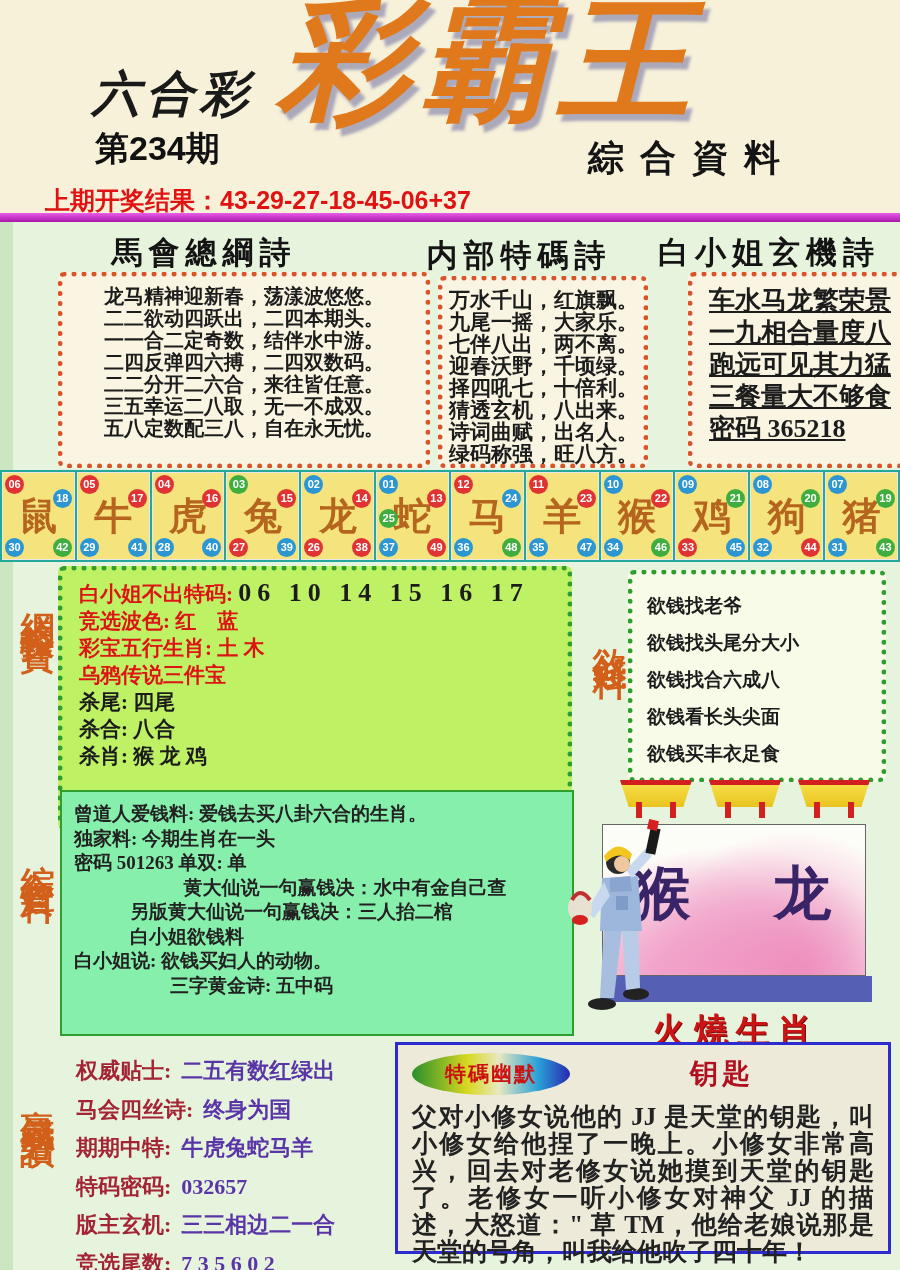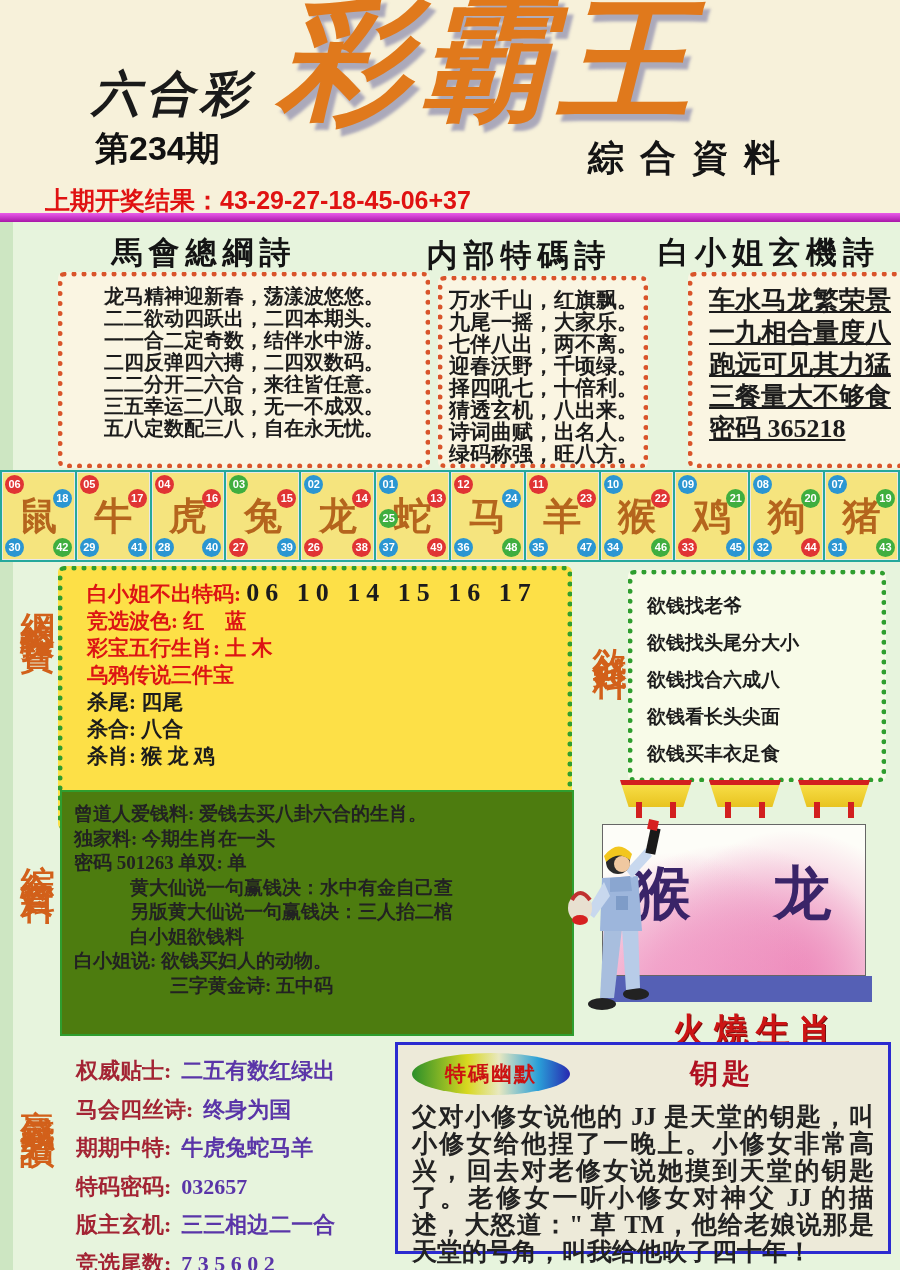--- a/index.html
+++ b/index.html
@@ -40,32 +40,32 @@
   .zb{position:absolute;width:19px;height:19px;border-radius:50%;color:#fff;font-size:11px;
          font-weight:bold;text-align:center;line-height:19px;
          font-family:"Liberation Sans","DejaVu Sans",sans-serif;}
   .zb.tl{left:2px;top:2px;} .zb.tr{right:2px;top:16px;}
   .zb.bl{left:2px;bottom:2px;} .zb.br{right:2px;bottom:2px;} .zb.ml{left:2px;top:36px;}
   .zb.red{background:#e03434;} .zb.blue{background:#2b96d2;} .zb.green{background:#3fae3f;}
   
   .vlabel{position:absolute;writing-mode:vertical-rl;text-orientation:upright;
          font-size:34px;font-weight:bold;color:#d2601a;letter-spacing:8px;}
   
-  .nbox{position:absolute;left:58px;top:566px;width:514px;height:264px;background:#fde047;
-         border:5px dotted #2f9e2f;border-radius:6px;box-sizing:border-box;padding:8px 24px;}
+  .nbox{position:absolute;left:58px;top:566px;width:514px;height:264px;background:#bef264;
+         border:5px dotted #2f9e2f;border-radius:6px;box-sizing:border-box;padding:8px 16px;}
   .nline{font-weight:bold;font-size:21px;line-height:27px;white-space:nowrap;}
   .nlabel.red,.nvalue.red{color:#dd1414;}
   .nlabel.black,.nvalue.black{color:#1c1c1c;font-family:Liberation Serif, serif;}
   .nvalue.num{font-size:26px;font-family:"Liberation Serif","DejaVu Serif",serif;letter-spacing:6px;}
   
   .mbox{position:absolute;left:628px;top:570px;width:258px;height:212px;background:#f8fbe8;
          border:5px dotted #2f9e2f;border-radius:6px;box-sizing:border-box;padding:12px 14px;}
   .mline{margin:0;font-size:19px;font-weight:bold;color:#1c1c1c;line-height:37px;white-space:nowrap;}
   
-  .cbox{position:absolute;left:60px;top:790px;width:514px;height:246px;background:#4d7c0f;
+  .cbox{position:absolute;left:60px;top:790px;width:514px;height:246px;background:#86efac;
          border:2px solid #2f9e2f;box-sizing:border-box;padding:10px 12px;}
   .cline{margin:0;font-size:19px;font-weight:bold;color:#222;line-height:24.5px;white-space:nowrap;}
   
   .billboard{position:absolute;left:580px;top:780px;width:305px;height:334px;}
   .lamps{position:absolute;left:40px;top:0;width:250px;display:flex;justify-content:space-between;}
   .lamp{position:relative;width:72px;height:40px;}
   .lamp .shade{position:absolute;left:0;top:0;width:72px;height:22px;
          background:linear-gradient(#f7dd46,#e8c31f);border-top:5px solid #d21f1f;
          clip-path:polygon(0 0,100% 0,88% 100%,12% 100%);}
   .lamp .leg1,.lamp .leg2{position:absolute;top:22px;width:6px;height:16px;background:#d21f1f;}
@@ -73,21 +73,21 @@
   .board{position:absolute;left:22px;top:44px;width:262px;height:150px;border:1px solid #666;
          background:radial-gradient(circle at 28% 110%, #f2a0c8, transparent 55%),
                     radial-gradient(circle at 72% 100%, #ee8cbc, transparent 60%),
                     radial-gradient(circle at 50% 130%, #e465aa, transparent 75%),#fdfdf8;}
   .board-text{position:absolute;left:50%;top:46%;transform:translate(-50%,-50%);
          font-size:58px;font-weight:bold;color:#3a2468;letter-spacing:34px;white-space:nowrap;
          padding-left:30px;}
   .board-base{position:absolute;left:22px;top:196px;width:270px;height:26px;background:#5560b5;}
   .painter{position:absolute;left:-16px;top:36px;}
   .fire-caption{position:absolute;left:72px;top:228px;font-size:34px;font-weight:bold;color:#cc1414;
-         letter-spacing:8px;white-space:nowrap;text-shadow:1px 1px 0 #7a0d0d;margin-left:20px;}
+         letter-spacing:8px;white-space:nowrap;text-shadow:1px 1px 0 #7a0d0d;}
   
   .must-list{position:absolute;left:76px;top:1052px;width:320px;}
   .mrow{font-size:22px;font-weight:bold;line-height:38.5px;white-space:nowrap;}
   .mlabel{color:#a32434;} .mvalue{color:#5a35a8;margin-left:10px;}
   
   .joke{position:absolute;left:395px;top:1042px;width:496px;height:212px;background:#edead9;
         border:3px solid #2b2bd0;box-sizing:border-box;padding:8px 14px;}
   .joke-head{display:flex;align-items:center;}
   .joke-badge{width:158px;height:42px;border-radius:50%;text-align:center;line-height:42px;
         font-size:21px;font-weight:bold;color:#cc1111;letter-spacing:2px;
@@ -249,21 +249,21 @@
       <p class="mline">欲钱找合六成八</p>
       <p class="mline">欲钱看长头尖面</p>
       <p class="mline">欲钱买丰衣足食</p>
     </div>
 
   <div class="vlabel" style="left:14px;top:838px;">綜合資料</div>
   <div class="cbox" id="cbox">
       <p class="cline" style="padding-left: 0px;">曾道人爱钱料: 爱钱去买八卦六合的生肖。</p>
       <p class="cline" style="padding-left: 0px;">独家料: 今期生肖在一头</p>
       <p class="cline" style="padding-left: 0px;">密码 501263 单双: 单</p>
-      <p class="cline" style="padding-left: 56px;">黄大仙说一句赢钱决：水中有金自己查</p>
+      <p class="cline" style="padding-left: 56px; text-align: center;">黄大仙说一句赢钱决：水中有金自己查</p>
       <p class="cline" style="padding-left: 56px;">另版黄大仙说一句赢钱决：三人抬二棺</p>
       <p class="cline" style="padding-left: 56px;">白小姐欲钱料</p>
       <p class="cline" style="padding-left: 0px;">白小姐说: 欲钱买妇人的动物。</p>
       <p class="cline" style="padding-left: 96px;">三字黄金诗: 五中码</p>
     </div>
 
   <div class="billboard">
     <div class="lamps">
       <div class="lamp">
           <div class="shade"></div>

